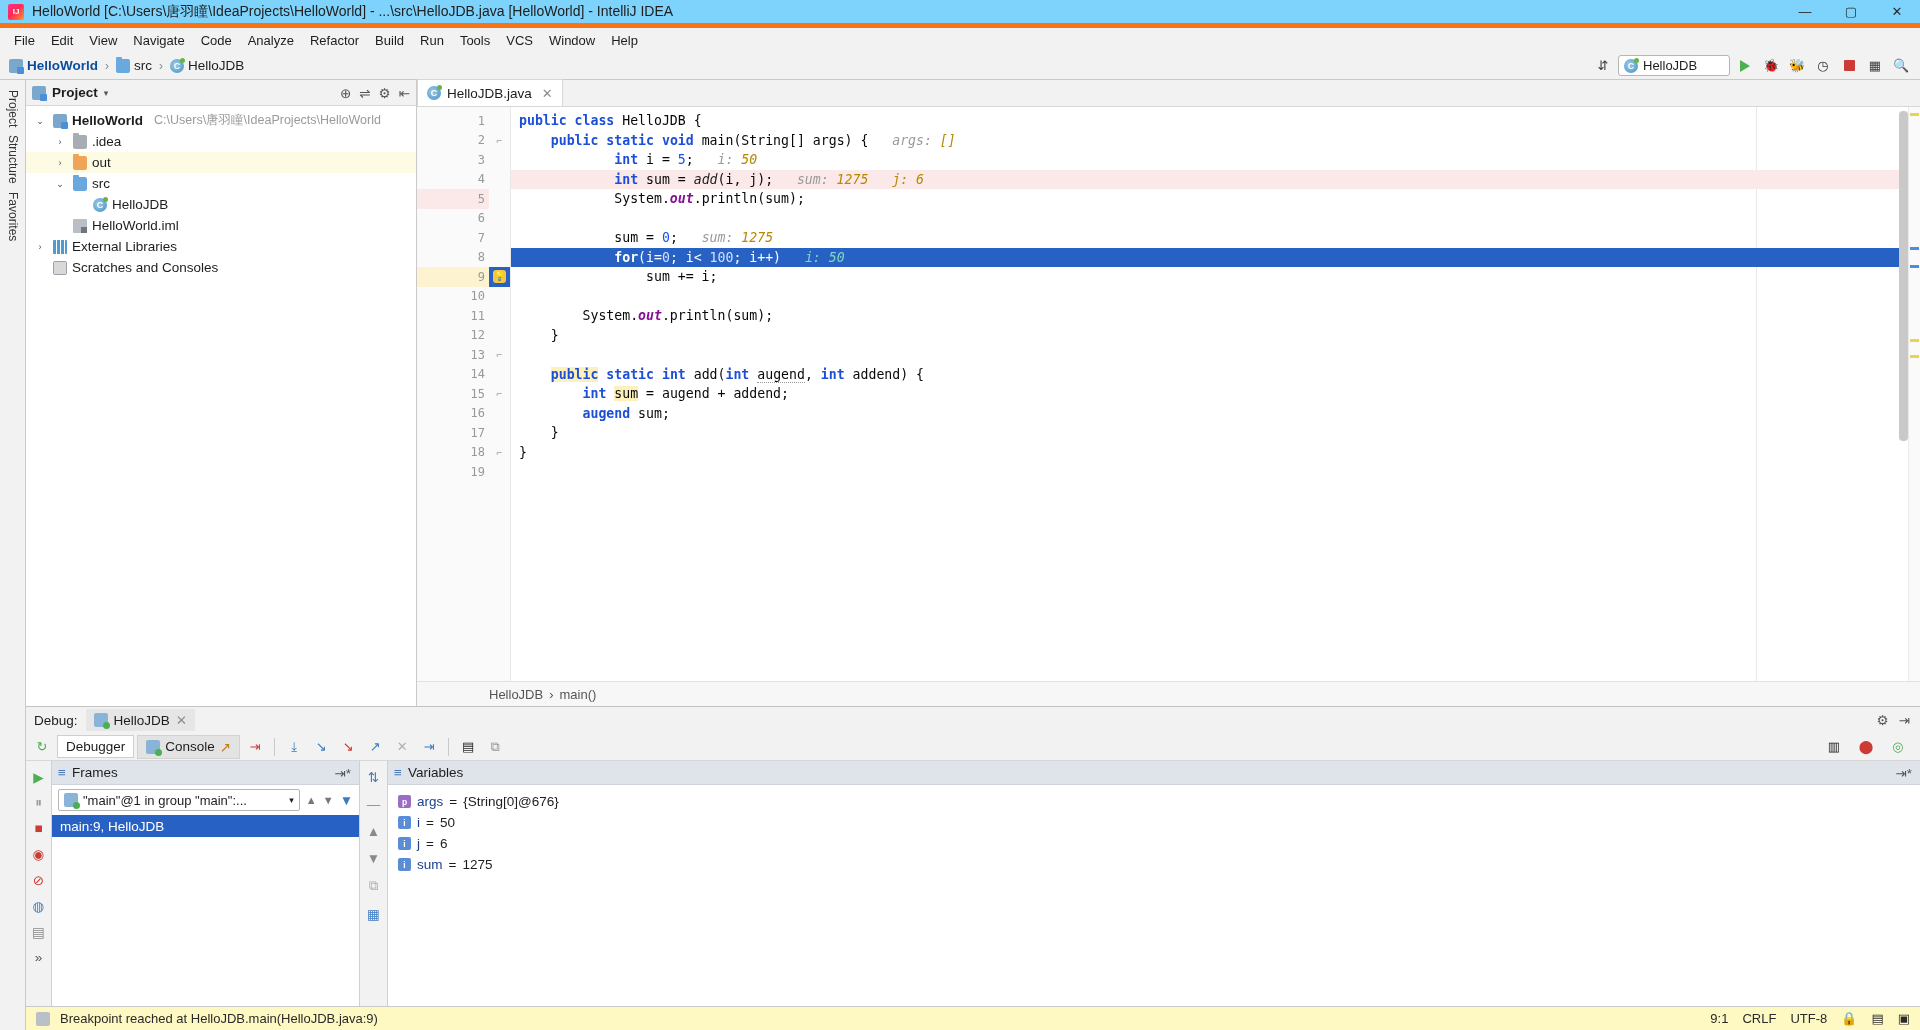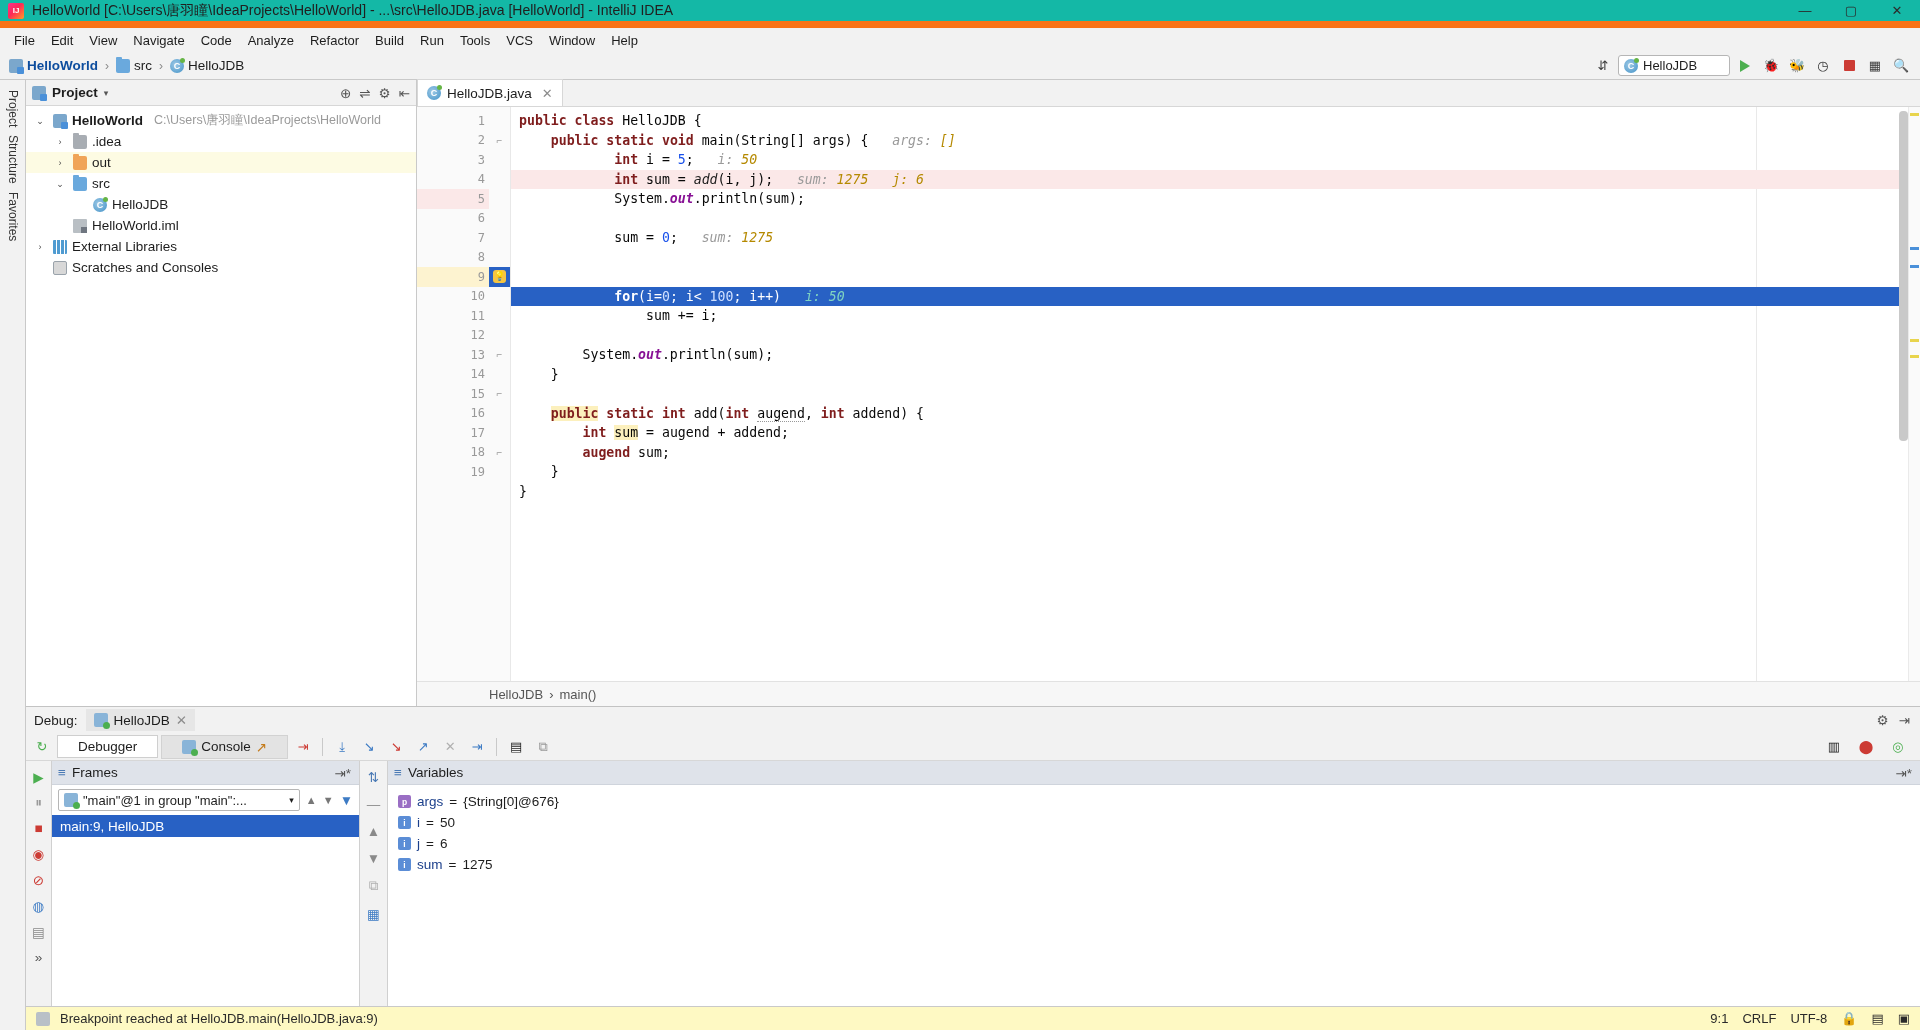--- a/index.html
+++ b/index.html
@@ -9,21 +9,21 @@
     font-size: 13.5px;
     background: #f2f2f2;
     color: #1d1d1d;
     overflow: hidden;
   }
   .app { width: 1920px; height: 1030px; display: flex; flex-direction: column; background:#f2f2f2; }
 
   
   .titlebar {
     height: 28px; display: flex; align-items: center;
-    background: #14b8a6; border-bottom: 7px solid #f97316;
+    background: #7dd3fc; border-bottom: 5px solid #f97316;
     padding-left: 8px; flex: 0 0 28px;
   }
   .win-logo {
     width: 16px; height: 16px; margin-right: 8px; border-radius: 2px;
     background: linear-gradient(135deg,#ff318c 0%,#fe2857 45%,#ff9d28 100%);
     position: relative; flex: 0 0 16px;
   }
   .win-logo::after {
     content:"IJ"; position:absolute; inset:0; color:#fff; font-size:8px;
     font-weight:bold; display:flex; align-items:center; justify-content:center;
@@ -134,22 +134,22 @@
   .gline .num { width: 26px; text-align:right; }
   .gmark { position:absolute; right:-26px; width:22px; height:19.5px; display:flex; align-items:center; justify-content:center;}
   .folds { width: 22px; flex:0 0 22px; background:#fafafa; border-right:1px solid #e8e8e8; padding-top:4px; position:relative;}
   .fold { height:19.5px; display:flex; align-items:center; justify-content:center; color:#9a9a9a; font-size:10px;}
   .code-area {
     flex:1 1 auto; position:relative; padding-top:4px; overflow:hidden;
     font-family:"DejaVu Sans Mono", monospace; font-size:13.2px; color:#080808; background:#fff;
   }
   .cline { height:19.5px; line-height:19.5px; white-space:pre; padding-left:8px; position:relative;}
   .cline.bp { background:#fbe8e8; }
-  .cline.cur { background:#2861c4; color:#fff;margin-top:39px; }
-  .kw { color:#7f1d1d; font-weight:bold; }
+  .cline.cur { background:#2861c4; color:#fff; }
+  .kw { color:#1d4ed8; font-weight:bold; }
   .num-lit { color:#1750eb; }
   .method-italic { color:#1d1d1d; font-style:italic; }
   .field-purple { color:#871094; font-style:italic; font-weight:bold; }
   .hint { color:#9a9a9a; font-style:italic; }
   .hint-val { color:#b58900; font-style:italic; }
   .hint-on-sel { color:#7fd4c1; font-style:italic; }
   .hl-yellow { background:#fcf0bd; }
   .cline.cur .kw { color:#ffffff; }
   .cline.cur .num-lit { color:#cfe0ff; }
   .vline { position:absolute; top:0; bottom:0; width:1px; background:#e9e9e9; }
@@ -169,21 +169,21 @@
     display:flex; align-items:center; gap:6px; padding:3px 8px; background:#e6e6e6; font-size:13.5px;
   }
   .ico.dbgcfg { width:14px;height:14px;background:#89b4d8;border-radius:2px;position:relative;}
   .ico.dbgcfg::after{content:"";position:absolute;right:-2px;bottom:-2px;width:7px;height:7px;background:#4caf50;border-radius:50%;}
   .debug-head-right{ margin-left:auto; display:flex; gap:10px; padding-right:10px; color:#555;}
   .debug-toolbar {
     height:28px; display:flex; align-items:center; gap:3px; padding-left:4px;
     background:#f2f2f2; flex:0 0 28px; border-bottom:1px solid #d7d7d7;
   }
   .dtab {
-    padding:3px 20px; font-size:13.5px; display:flex; align-items:center; gap:5px;
+    padding:3px 8px; font-size:13.5px; display:flex; align-items:center; gap:5px;
     background:#fff; border:1px solid #cfcfcf;
   }
   .dtab.inactive { background:#e3e3e3; border-color:#d2d2d2; }
   .dsep { width:1px; height:18px; background:#c9c9c9; margin:0 4px; }
   .dbtn { width:24px;height:22px;display:flex;align-items:center;justify-content:center;font-size:13px;}
   .debug-body { display:flex; flex:1 1 auto; min-height:0; }
   .dleft-strip { width:26px; flex:0 0 26px; background:#f2f2f2; border-right:1px solid #d0d0d0;
     display:flex; flex-direction:column; align-items:center; gap:10px; padding-top:8px;}
   .frames-col { width: 308px; flex:0 0 308px; background:#fff; display:flex; flex-direction:column; border-right:1px solid #d0d0d0;}
   .sub-head {

